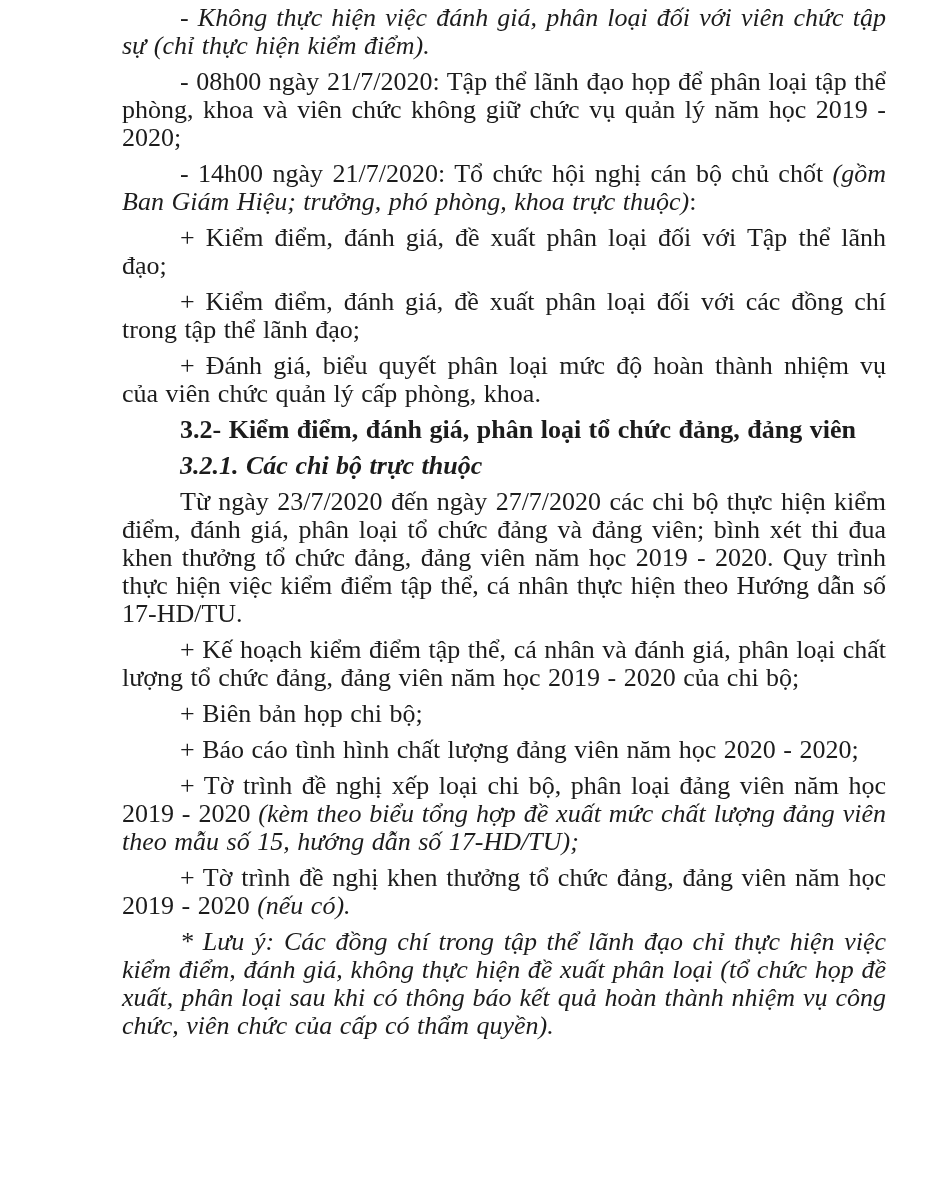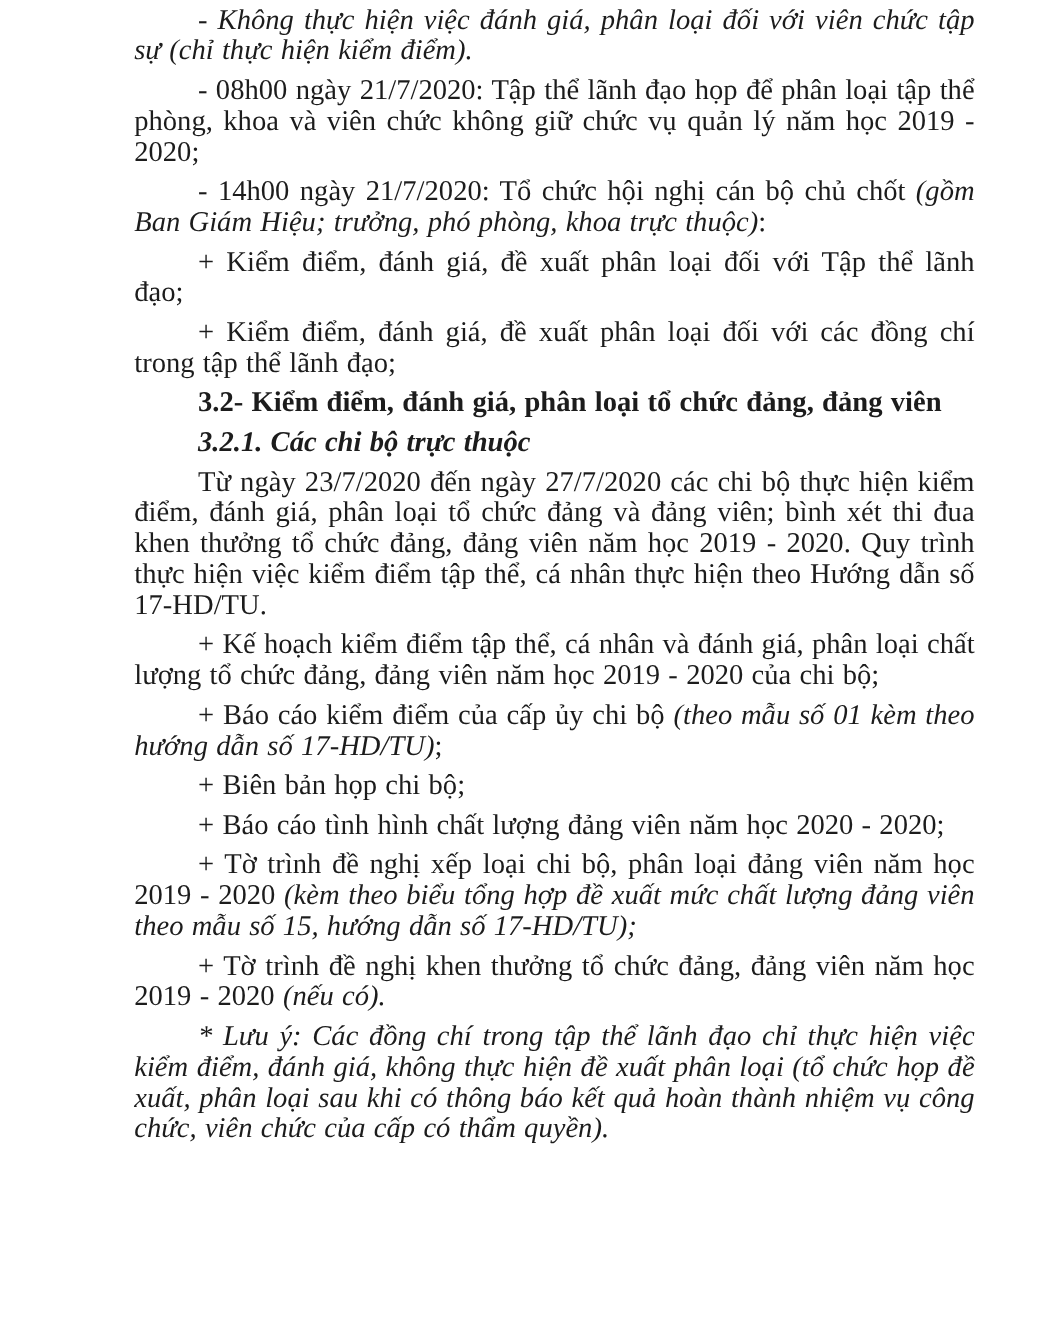--- a/index.html
+++ b/index.html
@@ -41,24 +41,24 @@
 </head>
 <body>
 
 <div class="page" style="background: rgb(255, 255, 255);">
   <div class="content" style="color: rgb(28, 28, 28);">
       <p class="para"><span class="seg-italic">- Không thực hiện việc đánh giá, phân loại đối với viên chức tập sự (chỉ thực hiện kiểm điểm).</span></p>
       <p class="para"><span class="seg-regular">- 08h00 ngày 21/7/2020: Tập thể lãnh đạo họp để phân loại tập thể phòng, khoa và viên chức không giữ chức vụ quản lý năm học 2019 - 2020;</span></p>
       <p class="para"><span class="seg-regular">- 14h00 ngày 21/7/2020: Tổ chức hội nghị cán bộ chủ chốt </span><span class="seg-italic">(gồm Ban Giám Hiệu; trưởng, phó phòng, khoa trực thuộc)</span><span class="seg-regular">:</span></p>
       <p class="para"><span class="seg-regular">+ Kiểm điểm, đánh giá, đề xuất phân loại đối với Tập thể lãnh đạo;</span></p>
       <p class="para"><span class="seg-regular">+ Kiểm điểm, đánh giá, đề xuất phân loại đối với các đồng chí trong tập thể lãnh đạo;</span></p>
+      <p class="para"><span class="seg-regular">+ Đánh giá, biểu quyết phân loại mức độ hoàn thành nhiệm vụ của viên chức quản lý cấp phòng, khoa.</span></p>
       <p class="para heading"><span class="seg-bold">3.2- Kiểm điểm, đánh giá, phân loại tổ chức đảng, đảng viên</span></p>
       <p class="para heading"><span class="seg-bold-italic">3.2.1. Các chi bộ trực thuộc</span></p>
       <p class="para"><span class="seg-regular">Từ ngày 23/7/2020 đến ngày 27/7/2020 các chi bộ thực hiện kiểm điểm, đánh giá, phân loại tổ chức đảng và đảng viên; bình xét thi đua khen thưởng tổ chức đảng, đảng viên năm học 2019 - 2020. Quy trình thực hiện việc kiểm điểm tập thể, cá nhân thực hiện theo Hướng dẫn số 17-HD/TU.</span></p>
       <p class="para"><span class="seg-regular">+ Kế hoạch kiểm điểm tập thể, cá nhân và đánh giá, phân loại chất lượng tổ chức đảng, đảng viên năm học 2019 - 2020 của chi bộ;</span></p>
-      <p class="para"><span class="seg-regular">+ Báo cáo kiểm điểm của cấp ủy chi bộ </span><span class="seg-italic">(theo mẫu số 01 kèm theo hướng dẫn số 17-HD/TU)</span><span class="seg-regular">;</span></p>
       <p class="para"><span class="seg-regular">+ Biên bản họp chi bộ;</span></p>
       <p class="para"><span class="seg-regular">+ Báo cáo tình hình chất lượng đảng viên năm học 2020 - 2020;</span></p>
       <p class="para"><span class="seg-regular">+ Tờ trình đề nghị xếp loại chi bộ, phân loại đảng viên năm học 2019 - 2020 </span><span class="seg-italic">(kèm theo biểu tổng hợp đề xuất mức chất lượng đảng viên theo mẫu số 15, hướng dẫn số 17-HD/TU);</span></p>
       <p class="para"><span class="seg-regular">+ Tờ trình đề nghị khen thưởng tổ chức đảng, đảng viên năm học 2019 - 2020 </span><span class="seg-italic">(nếu có).</span></p>
       <p class="para"><span class="seg-italic">* Lưu ý: Các đồng chí trong tập thể lãnh đạo chỉ thực hiện việc kiểm điểm, đánh giá, không thực hiện đề xuất phân loại (tổ chức họp đề xuất, phân loại sau khi có thông báo kết quả hoàn thành nhiệm vụ công chức, viên chức của cấp có thẩm quyền).</span></p>
     </div>
 </div>
 
 </body></html>

